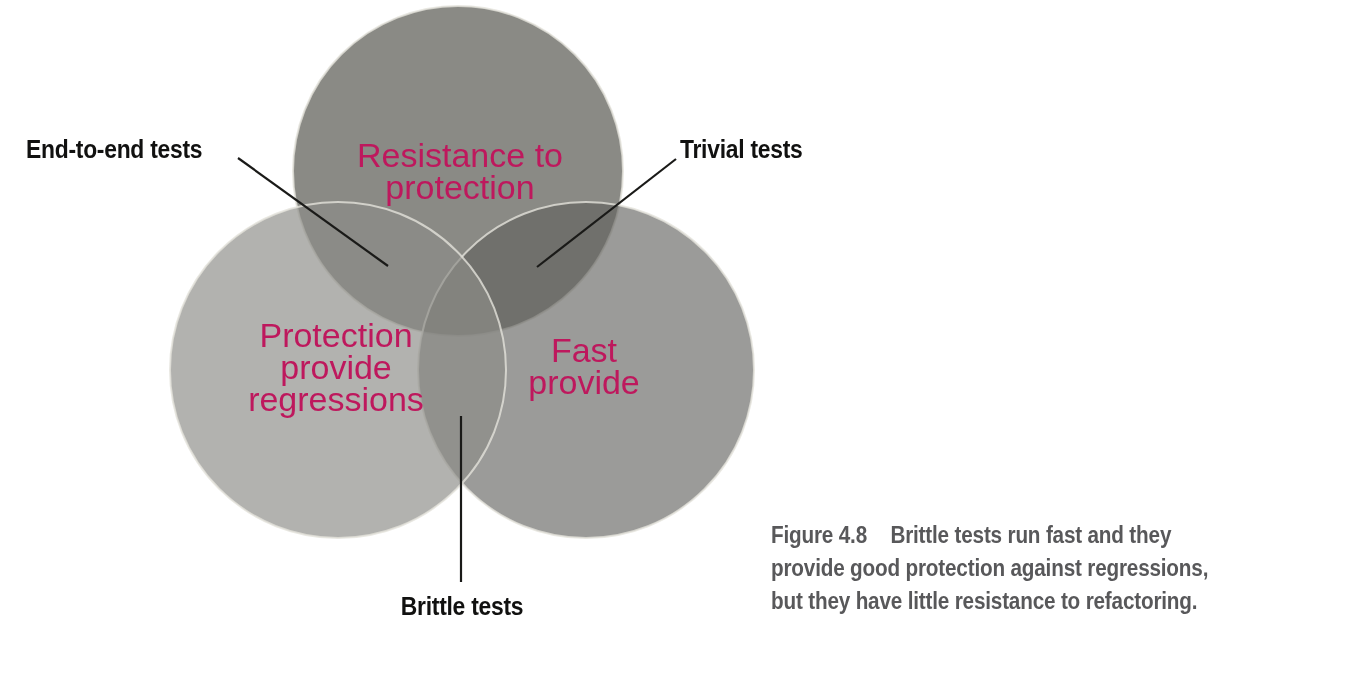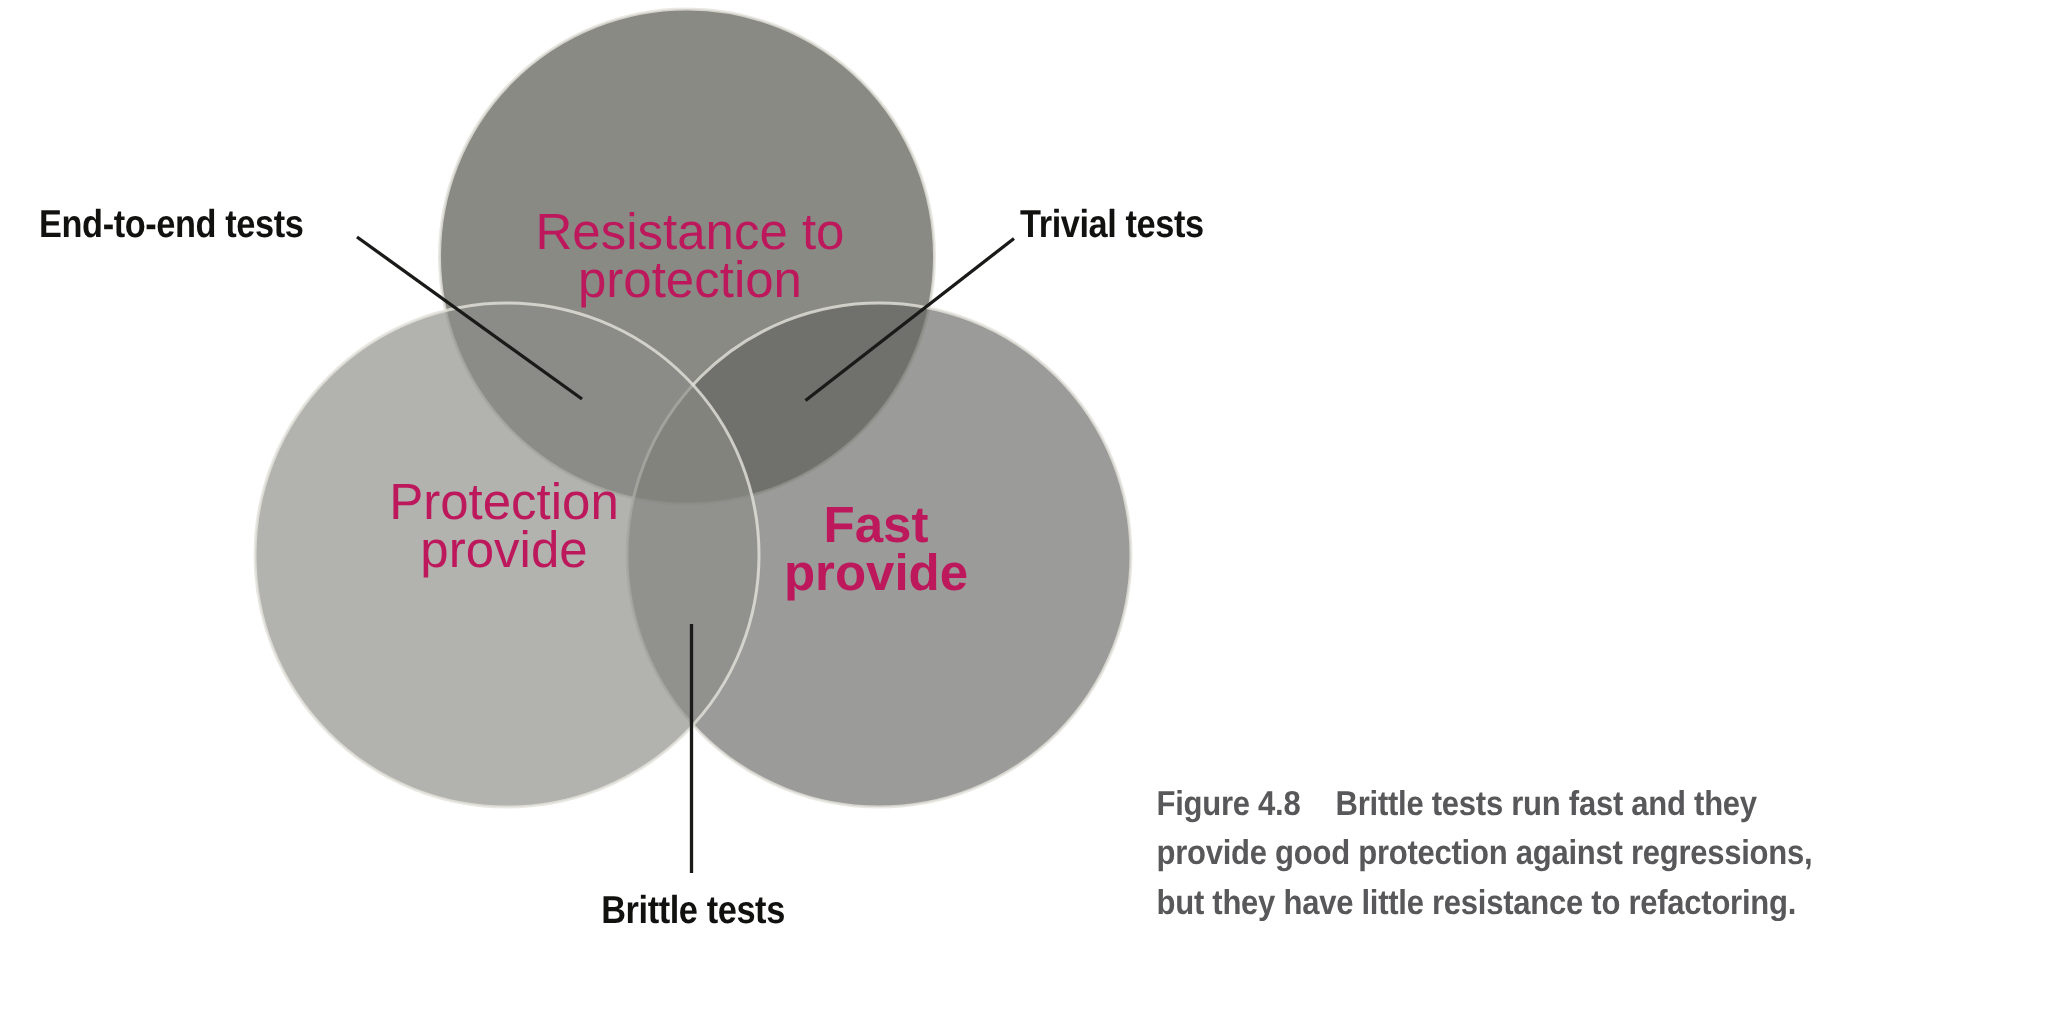--- a/index.html
+++ b/index.html
@@ -71,23 +71,24 @@
   </svg>
 
   <div class="circle-label" style="left:460px; top:139px;">
     <div>Resistance to</div>
     <div>protection</div>
   </div>
 
   <div class="circle-label" style="left:336px; top:319px;">
     <div>Protection</div>
     <div>provide</div>
+    <div>regressions</div>
   </div>
 
-  <div class="circle-label" style="left:584px; top:334px;font-weight:bold;">
+  <div class="circle-label" style="left:584px; top:334px;">
     <div>Fast</div>
     <div>provide</div>
   </div>
 
   <div class="callout" style="left:26px; top:135px;">End-to-end tests</div>
 
   <div class="callout" style="left:680px; top:135px;">Trivial tests</div>
 
   <div class="callout centered" style="left:462px; top:592px;">Brittle tests</div>
 

